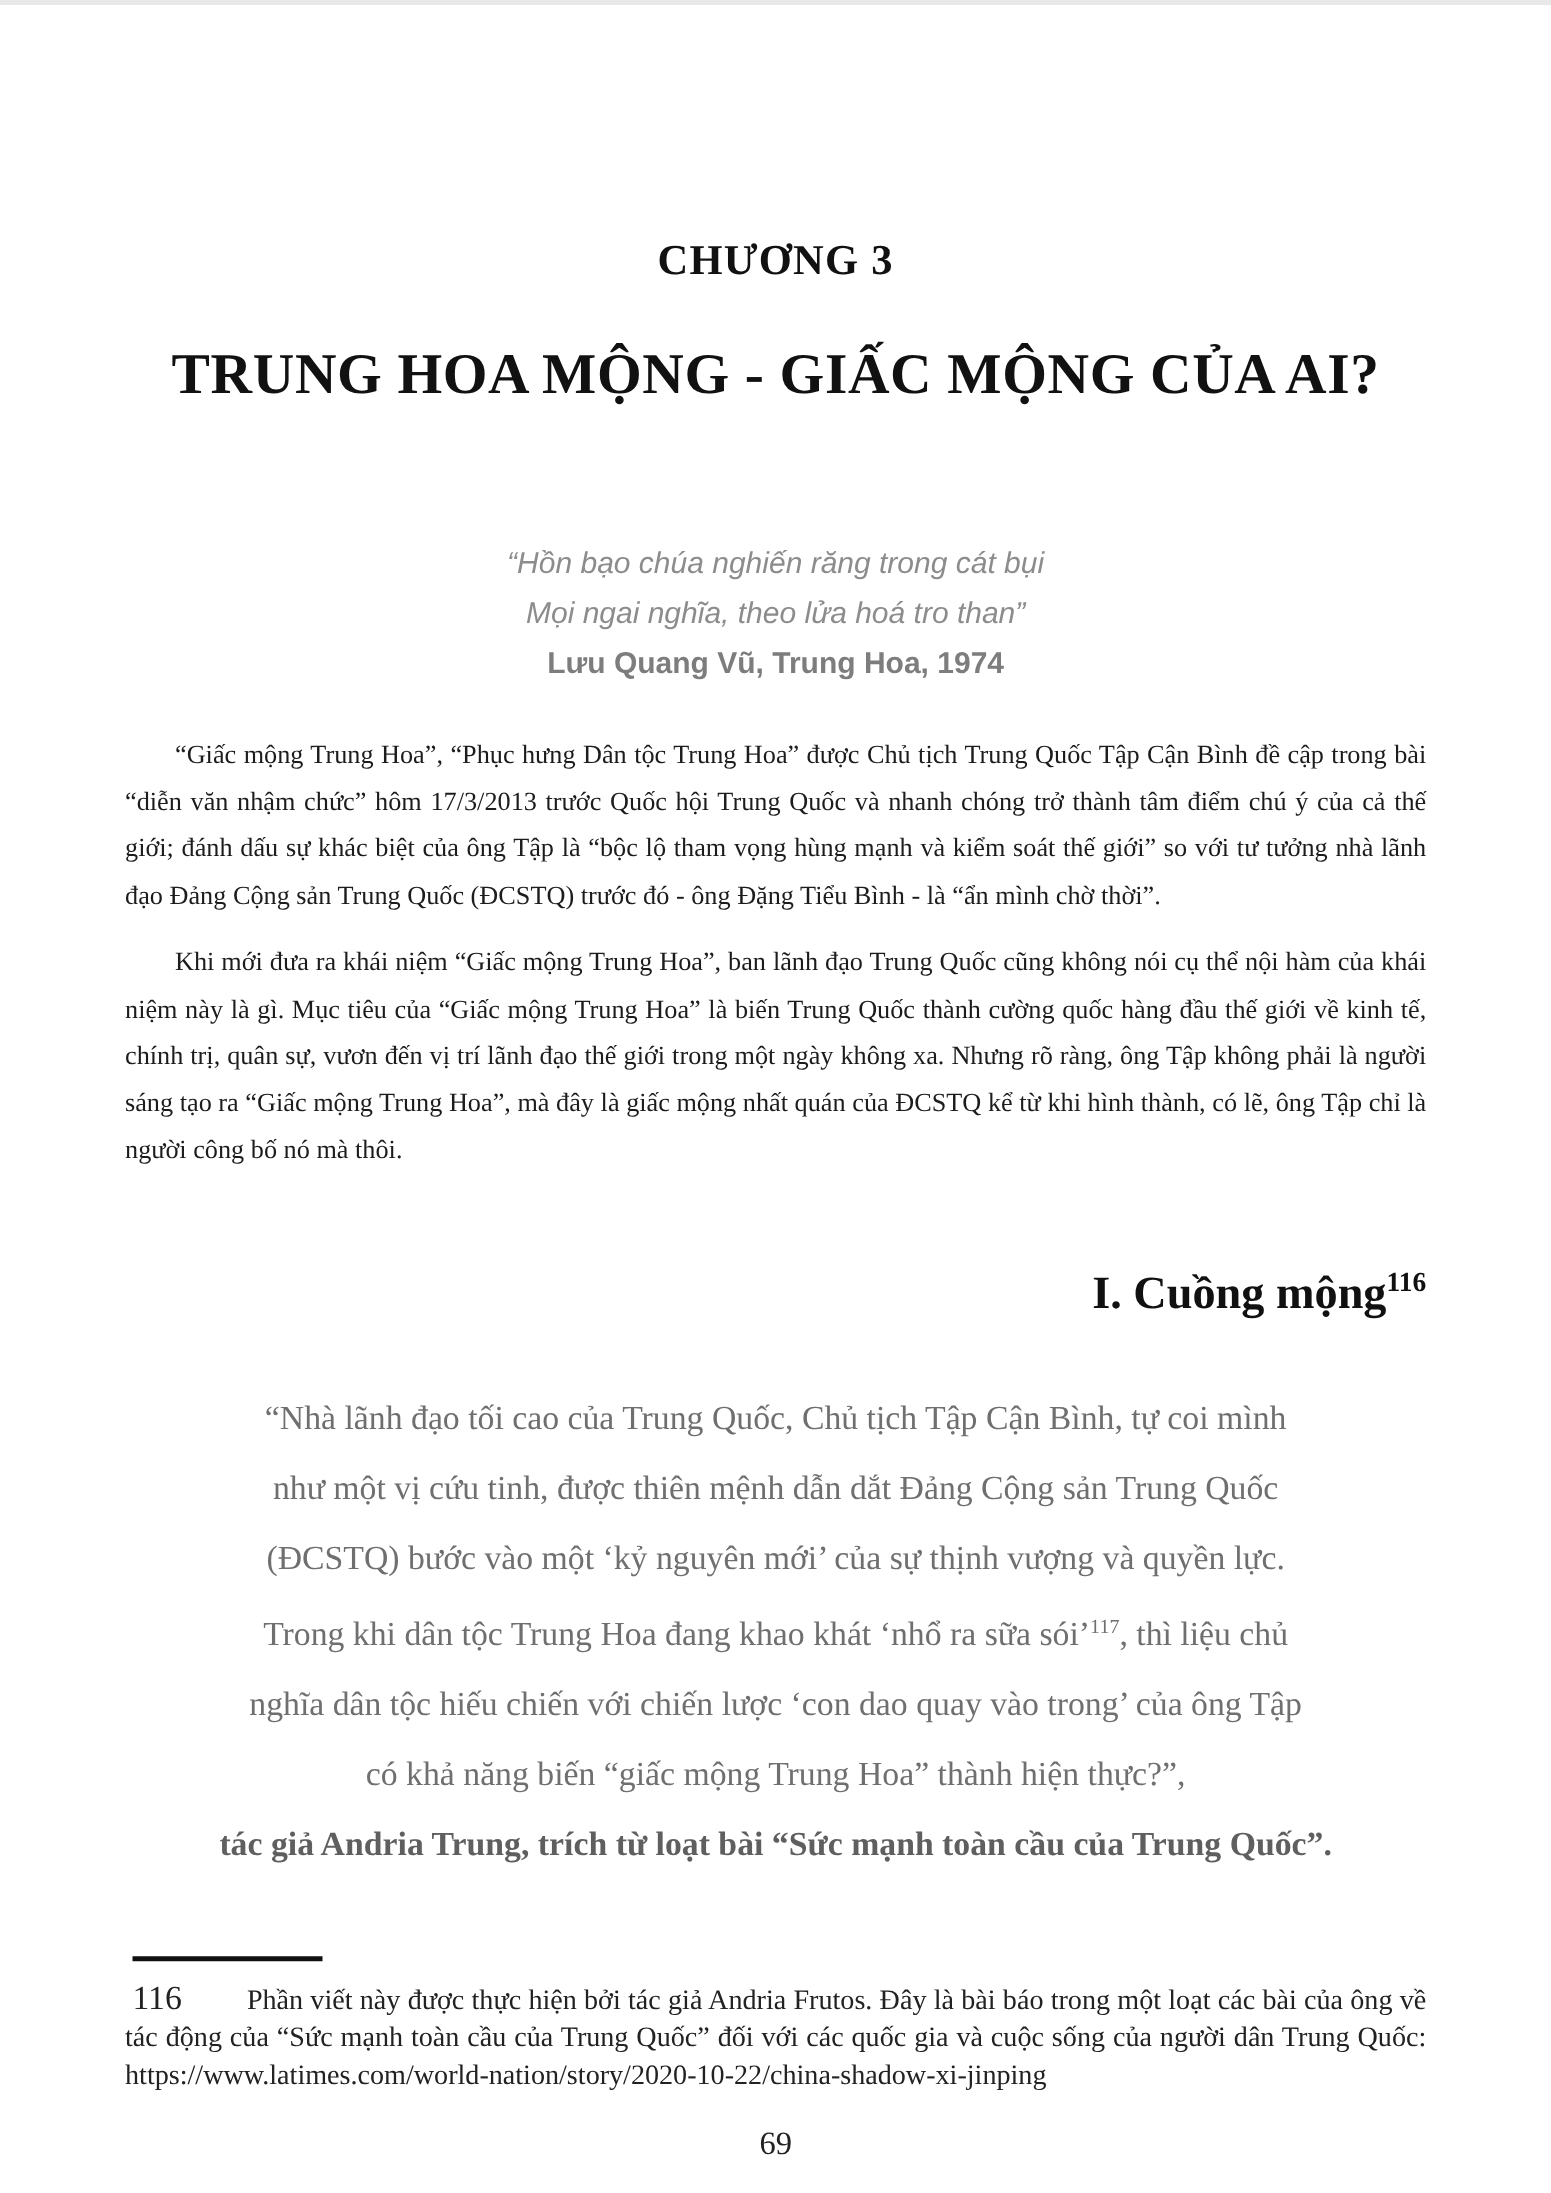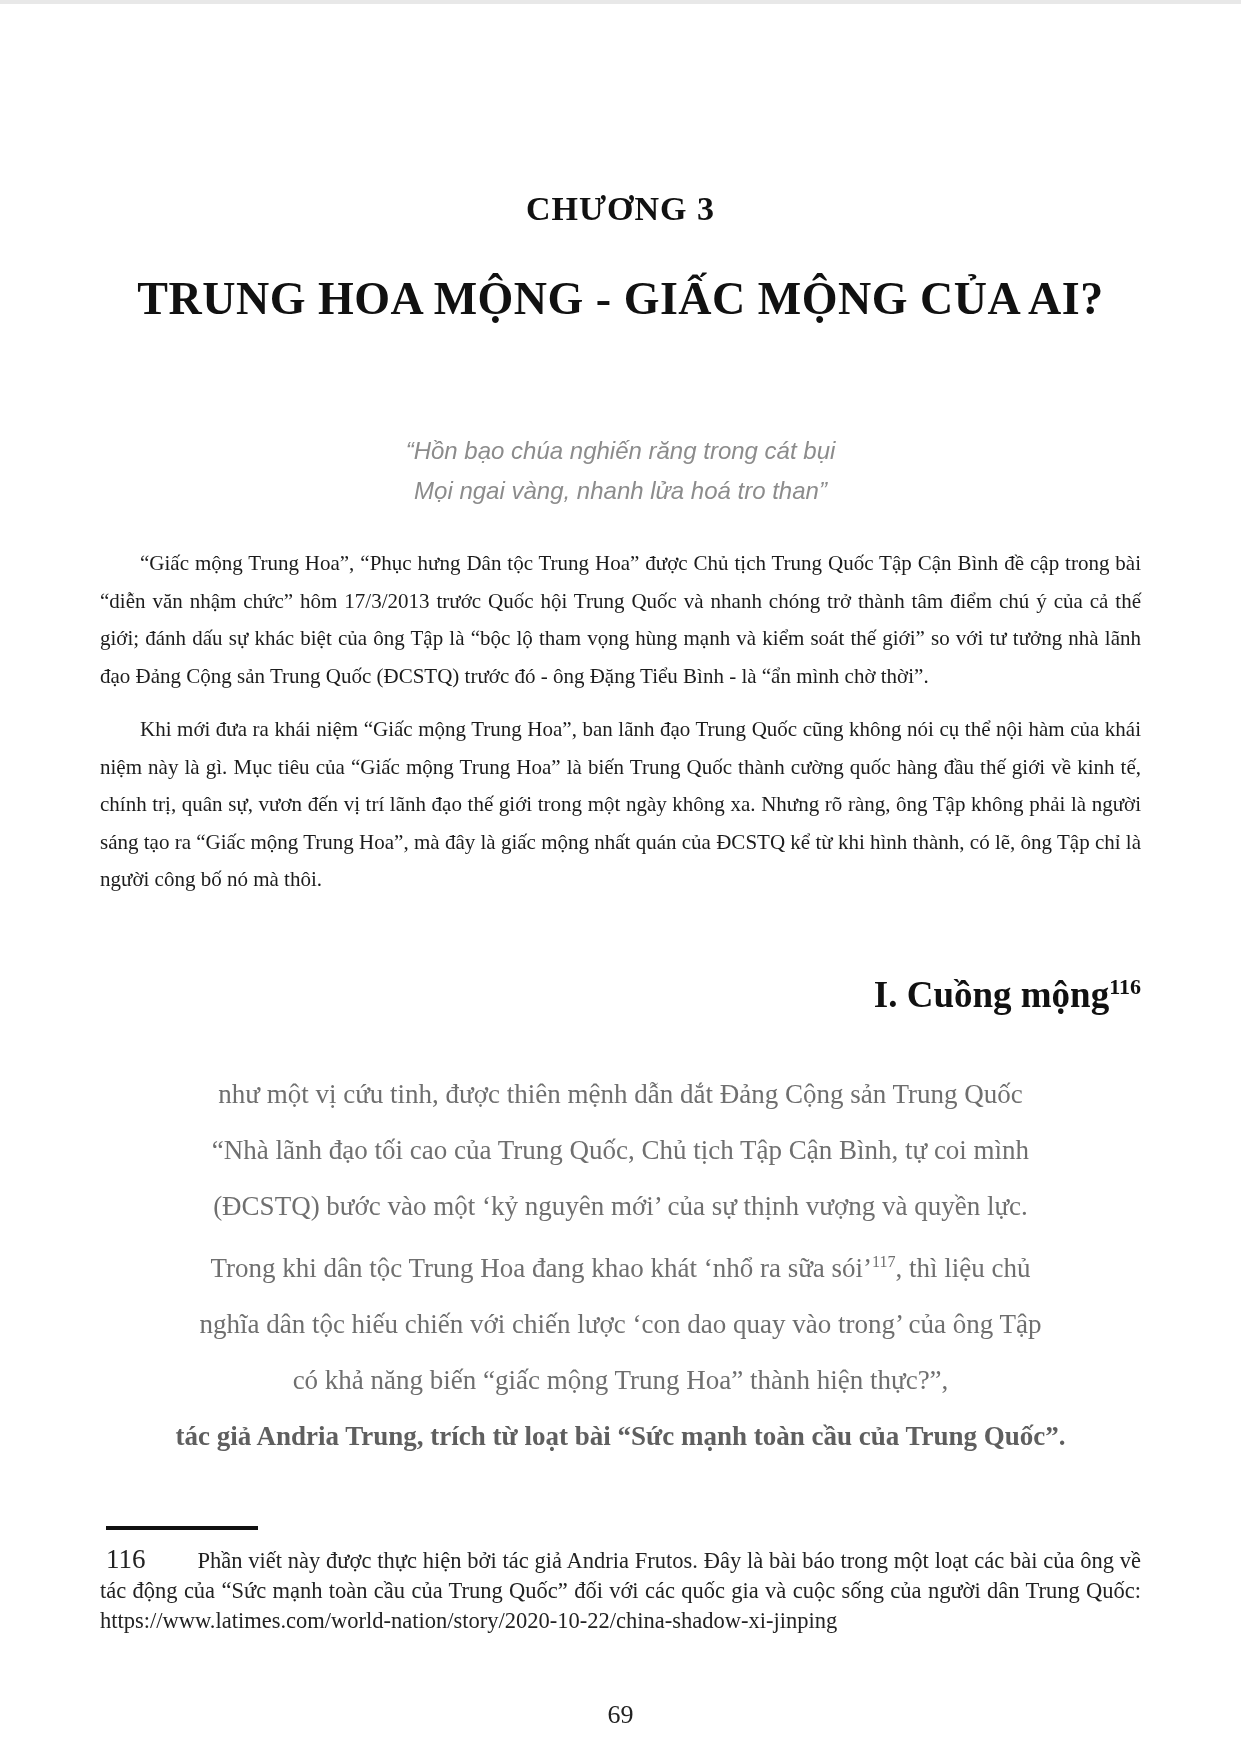--- a/index.html
+++ b/index.html
@@ -102,33 +102,34 @@
 <body>
 
 <div class="page">
 
   <div class="chapter-label">CHƯƠNG 3</div>
 
   <h1 class="page-title" style="margin:44px 0 0 0;">TRUNG HOA MỘNG - GIẤC MỘNG CỦA AI?</h1>
 
   <div class="epigraph">
     <div class="ep-line">“Hồn bạo chúa nghiến răng trong cát bụi</div>
-    <div class="ep-line">Mọi ngai vàng, nhanh lửa hoá tro than”</div>
+    <div class="ep-line">Mọi ngai nghĩa, theo lửa hoá tro than”</div>
+    <div class="ep-attribution">Lưu Quang Vũ, Trung Hoa, 1974</div>
   </div>
 
   <div class="body-text">
     <p class="para-1">“Giấc mộng Trung Hoa”, “Phục hưng Dân tộc Trung Hoa” được Chủ tịch Trung Quốc Tập Cận Bình đề cập trong bài “diễn văn nhậm chức” hôm 17/3/2013 trước Quốc hội Trung Quốc và nhanh chóng trở thành tâm điểm chú ý của cả thế giới; đánh dấu sự khác biệt của ông Tập là “bộc lộ tham vọng hùng mạnh và kiểm soát thế giới” so với tư tưởng nhà lãnh đạo Đảng Cộng sản Trung Quốc (ĐCSTQ) trước đó - ông Đặng Tiểu Bình - là “ẩn mình chờ thời”.</p>
     <p class="para-2">Khi mới đưa ra khái niệm “Giấc mộng Trung Hoa”, ban lãnh đạo Trung Quốc cũng không nói cụ thể nội hàm của khái niệm này là gì. Mục tiêu của “Giấc mộng Trung Hoa” là biến Trung Quốc thành cường quốc hàng đầu thế giới về kinh tế, chính trị, quân sự, vươn đến vị trí lãnh đạo thế giới trong một ngày không xa. Nhưng rõ ràng, ông Tập không phải là người sáng tạo ra “Giấc mộng Trung Hoa”, mà đây là giấc mộng nhất quán của ĐCSTQ kể từ khi hình thành, có lẽ, ông Tập chỉ là người công bố nó mà thôi.</p>
   </div>
 
   <h2 class="section-heading"><span>I. Cuồng mộng</span><sup>116</sup></h2>
 
   <div class="big-quote">
+    <div>“Nhà lãnh đạo tối cao của Trung Quốc, Chủ tịch Tập Cận Bình, tự coi mình</div>
     <div>như một vị cứu tinh, được thiên mệnh dẫn dắt Đảng Cộng sản Trung Quốc</div>
-    <div>“Nhà lãnh đạo tối cao của Trung Quốc, Chủ tịch Tập Cận Bình, tự coi mình</div>
     <div>(ĐCSTQ) bước vào một ‘kỷ nguyên mới’ của sự thịnh vượng và quyền lực.</div>
     <div><span>Trong khi dân tộc Trung Hoa đang khao khát ‘nhổ ra sữa sói’</span><sup>117</sup><span>, thì liệu chủ</span></div>
     <div>nghĩa dân tộc hiếu chiến với chiến lược ‘con dao quay vào trong’ của ông Tập</div>
     <div>có khả năng biến “giấc mộng Trung Hoa” thành hiện thực?”,</div>
     <div class="quote-attribution">tác giả Andria Trung, trích từ loạt bài “Sức mạnh toàn cầu của Trung Quốc”.</div>
   </div>
 
   <div class="footnote-divider"></div>
 
   <div class="footnotes">

